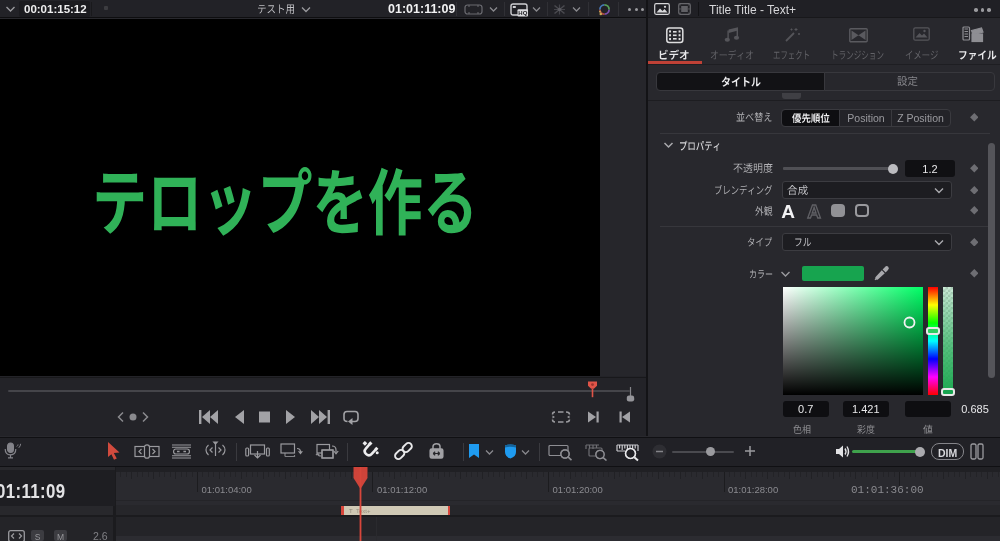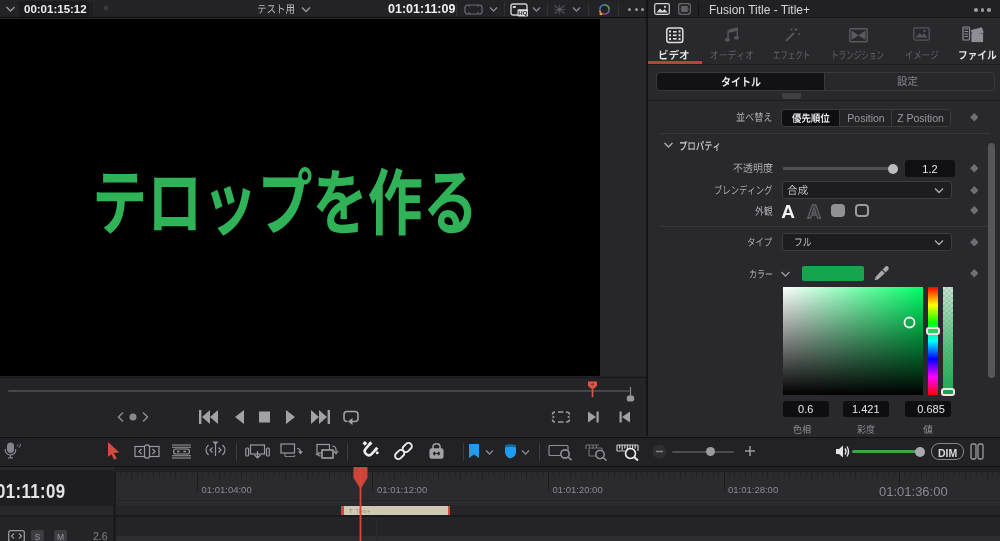--- a/index.html
+++ b/index.html
@@ -424,21 +424,21 @@
 <div style="position:absolute;left:970px;top:472px;width:1px;height:5px;background:#232327"></div>
 <div style="position:absolute;left:976px;top:472px;width:1px;height:5px;background:#232327"></div>
 <div style="position:absolute;left:981px;top:472px;width:1px;height:5px;background:#232327"></div>
 <div style="position:absolute;left:987px;top:472px;width:1px;height:7px;background:#212125"></div>
 <div style="position:absolute;left:992px;top:472px;width:1px;height:5px;background:#232327"></div>
 <div style="position:absolute;left:998px;top:472px;width:1px;height:5px;background:#232327"></div>
 <div style="position:absolute;left:201.5px;top:484px;font-family:'Liberation Sans',sans-serif;font-size:9.5px;font-weight:400;color:#8b8b90;white-space:nowrap;">01:01:04:00</div>
 <div style="position:absolute;left:377.0px;top:484px;font-family:'Liberation Sans',sans-serif;font-size:9.5px;font-weight:400;color:#8b8b90;white-space:nowrap;">01:01:12:00</div>
 <div style="position:absolute;left:552.5px;top:484px;font-family:'Liberation Sans',sans-serif;font-size:9.5px;font-weight:400;color:#8b8b90;white-space:nowrap;">01:01:20:00</div>
 <div style="position:absolute;left:728.0px;top:484px;font-family:'Liberation Sans',sans-serif;font-size:9.5px;font-weight:400;color:#8b8b90;white-space:nowrap;">01:01:28:00</div>
-<div style="position:absolute;left:879px;top:484px;font-family:Liberation Sans, sans-serif;font-size:13px;font-weight:400;color:#8b8b90;white-space:nowrap;">01:01:36:00</div>
+<div style="position:absolute;left:851px;top:484px;font-family:Liberation Mono, monospace;font-size:11px;font-weight:400;color:#8b8b90;white-space:nowrap;">01:01:36:00</div>
 <div style="position:absolute;left:0px;top:470px;width:115px;height:36px;background:#1e1e22"></div>
 <div style="position:absolute;left:-4px;top:479px;font-family:'Liberation Sans',sans-serif;font-size:21px;font-weight:700;color:#e3e3e5;letter-spacing:0.5px;transform:scaleX(0.8);transform-origin:0 0;white-space:nowrap">01:11:09</div>
 <div style="position:absolute;left:0px;top:515px;width:1000px;height:2px;background:#1b1b1e"></div>
 <div style="position:absolute;left:115px;top:500px;width:885px;height:1px;background:#242428"></div>
 <div style="position:absolute;left:0px;top:517px;width:1000px;height:24px;background:#242428"></div>
 <div style="position:absolute;left:115px;top:536px;width:885px;height:5px;background:#2c2c31"></div>
 <div style="position:absolute;left:115px;top:467px;width:1px;height:74px;background:#1b1b1e"></div>
 <div style="position:absolute;left:113px;top:506px;width:2px;height:35px;background:#1b1b1e"></div>
 <div style="position:absolute;left:341px;top:506px;width:109px;height:9px;background:#cfc8b4"></div>
 <div style="position:absolute;left:341px;top:506px;width:2.5px;height:9px;background:#d8463b"></div>
@@ -465,21 +465,21 @@
 <rect x="0.7" y="0.7" width="14.6" height="10.6" rx="1.5" fill="none" stroke="#d8d8da" stroke-width="1.2"></rect>
 <path d="M2.5 9.5 L6 5.5 L8.5 8 L10.5 6 L13.5 9.5 Z" fill="#d8d8da"></path>
 <circle cx="11" cy="3.8" r="1.1" fill="#d8d8da"></circle>
     </svg>
 <svg class="abs" style="left:678px;top:3px" width="13" height="12">
 <rect x="0.7" y="0.7" width="11.6" height="10.6" rx="1.5" fill="none" stroke="#66666b" stroke-width="1.2"></rect>
 <rect x="3.2" y="3" width="6.6" height="6" fill="#606065"></rect>
 <path d="M2 1 l0 1.5 M2 5.2 l0 1.5 M2 9.5 l0 1.5 M11 1 l0 1.5 M11 5.2 l0 1.5 M11 9.5 l0 1.5" stroke="#66666b" stroke-width="0.9"></path>
     </svg>
 <div style="position:absolute;left:698px;top:2px;width:1px;height:14px;background:#131316"></div>
-<div style="position:absolute;left:709px;top:2.5px;font-family:'Liberation Sans',sans-serif;font-size:12px;font-weight:400;color:#d6d6d9;white-space:nowrap;">Fusion Title - Title+</div>
+<div style="position:absolute;left:709px;top:2.5px;font-family:'Liberation Sans',sans-serif;font-size:12px;font-weight:400;color:#d6d6d9;white-space:nowrap;">Title Title - Text+</div>
 <div style="position:absolute;left:974px;top:8px;width:3.5px;height:3.5px;background:#9a9a9e;border-radius:50%"></div>
 <div style="position:absolute;left:980.5px;top:8px;width:3.5px;height:3.5px;background:#9a9a9e;border-radius:50%"></div>
 <div style="position:absolute;left:987px;top:8px;width:3.5px;height:3.5px;background:#9a9a9e;border-radius:50%"></div>
 <svg class="abs" style="left:666px;top:27px" width="18" height="17">
 <rect x="0.8" y="1" width="16" height="14.5" rx="2.5" fill="none" stroke="#dededf" stroke-width="1.5"></rect>
 <g fill="#dededf">
 <rect x="3.1" y="3.4" width="1.9" height="2.1"></rect>
         <rect x="3.1" y="7.2" width="1.9" height="2.1"></rect>
         <rect x="3.1" y="11" width="1.9" height="2.1"></rect>
 <rect x="12.6" y="3.4" width="1.9" height="2.1"></rect>
@@ -636,25 +636,25 @@
 <div style="position:absolute;left:783px;top:287px;width:140px;height:108px;background:linear-gradient(to right, #fff 0%, hsl(144,100%,50%) 100%)"></div>
 <div style="position:absolute;left:783px;top:287px;width:140px;height:108px;background:linear-gradient(to bottom, rgba(0,0,0,0) 0%, #000 100%)"></div>
 <svg class="abs" style="left:903px;top:316px" width="13" height="13">
       <circle cx="6.5" cy="6.5" r="5" fill="none" stroke="#f2f2f2" stroke-width="1.8"></circle>
     </svg>
 <div style="position:absolute;left:927.5px;top:287px;width:10.5px;height:108px;background:linear-gradient(to bottom,#f00 0%,#ff0 16.6%,#0f0 33.3%,#0ff 50%,#00f 66.6%,#f0f 83.3%,#f00 100%)"></div>
 <div style="position:absolute;left:925.5px;top:326.5px;width:14.5px;height:8px;border:2px solid #e8e8e8;border-radius:3px;background:#2ecc5e"></div>
 <div style="position:absolute;left:942.5px;top:287px;width:10.5px;height:108px;background-image:linear-gradient(to bottom, rgba(60,200,110,0.22) 0%, rgba(35,175,88,0.75) 55%, rgba(28,168,80,1) 100%),linear-gradient(45deg,#c9c9c9 25%,transparent 25%,transparent 75%,#c9c9c9 75%),linear-gradient(45deg,#c9c9c9 25%,#f2f2f2 25%,#f2f2f2 75%,#c9c9c9 75%);background-size:100% 100%,5px 5px,5px 5px;background-position:0 0,0 0,2.5px 2.5px"></div>
 <div style="position:absolute;left:940.5px;top:388px;width:14.5px;height:8px;border:2px solid #e8e8e8;border-radius:3px;background:#17a44f"></div>
 <div style="position:absolute;left:783px;top:400.5px;width:45.5px;height:16px;background:#0e0e11;border-radius:3px"></div>
-<div style="position:absolute;left:805.75px;top:403px;font-family:'Liberation Sans',sans-serif;font-size:11px;font-weight:400;color:#e8e8ea;white-space:nowrap;transform:translateX(-50%);">0.6</div>
+<div style="position:absolute;left:805.75px;top:403px;font-family:'Liberation Sans',sans-serif;font-size:11px;font-weight:400;color:#e8e8ea;white-space:nowrap;transform:translateX(-50%);">0.7</div>
 <div style="position:absolute;left:843px;top:400.5px;width:45.5px;height:16px;background:#0e0e11;border-radius:3px"></div>
 <div style="position:absolute;left:865.75px;top:403px;font-family:'Liberation Sans',sans-serif;font-size:11px;font-weight:400;color:#e8e8ea;white-space:nowrap;transform:translateX(-50%);">1.421</div>
 <div style="position:absolute;left:905px;top:400.5px;width:45.5px;height:16px;background:#0e0e11;border-radius:3px"></div>
-<div style="position:absolute;left:931px;top:403px;font-family:'Liberation Sans',sans-serif;font-size:11px;font-weight:400;color:#e8e8ea;white-space:nowrap;transform:translateX(-50%);">0.685</div>
+<div style="position:absolute;left:975px;top:403px;font-family:'Liberation Sans',sans-serif;font-size:11px;font-weight:400;color:#e8e8ea;white-space:nowrap;transform:translateX(-50%);">0.685</div>
 <svg style="position:absolute;left:793.0px;top:432.5px;overflow:visible" width="1" height="1">
       <path transform="scale(0.9184,1)" d="M1.9 -3.3H8.1V-2.7H1.9ZM4.6 -5.5H5.3V-3.0H4.6ZM1.9 -5.8H8.6V-2.2H7.9V-5.1H1.9ZM1.5 -5.8H2.3V-0.8Q2.3 -0.5 2.4 -0.3Q2.5 -0.1 2.7 -0.1Q3.0 -0.0 3.6 -0.0Q3.7 -0.0 4.0 -0.0Q4.3 -0.0 4.6 -0.0Q5.0 -0.0 5.4 -0.0Q5.9 -0.0 6.2 -0.0Q6.6 -0.0 7.0 -0.0Q7.3 -0.0 7.4 -0.0Q7.9 -0.0 8.1 -0.1Q8.4 -0.2 8.5 -0.6Q8.6 -0.9 8.6 -1.5Q8.8 -1.4 9.0 -1.3Q9.2 -1.2 9.4 -1.2Q9.3 -0.5 9.1 -0.1Q8.9 0.3 8.6 0.5Q8.2 0.7 7.4 0.7Q7.3 0.7 7.1 0.7Q6.8 0.7 6.4 0.7Q6.0 0.7 5.5 0.7Q5.1 0.7 4.7 0.7Q4.3 0.7 4.0 0.7Q3.7 0.7 3.6 0.7Q2.8 0.7 2.4 0.6Q1.9 0.4 1.7 0.1Q1.5 -0.2 1.5 -0.8ZM3.2 -7.6H6.3V-6.9H2.9ZM3.2 -8.3 4.0 -8.1Q3.7 -7.5 3.2 -6.9Q2.8 -6.3 2.2 -5.7Q1.6 -5.1 0.9 -4.6Q0.8 -4.7 0.7 -4.8Q0.6 -4.9 0.5 -5.0Q0.4 -5.1 0.3 -5.2Q1.0 -5.6 1.6 -6.1Q2.1 -6.7 2.5 -7.2Q2.9 -7.8 3.2 -8.3ZM5.9 -7.6H6.1L6.2 -7.6L6.7 -7.3Q6.6 -6.9 6.3 -6.5Q6.1 -6.1 5.8 -5.8Q5.5 -5.4 5.3 -5.2Q5.2 -5.2 5.1 -5.3Q5.1 -5.4 5.0 -5.5Q4.9 -5.6 4.8 -5.6Q5.0 -5.9 5.2 -6.2Q5.5 -6.5 5.6 -6.8Q5.8 -7.2 5.9 -7.4Z M14.8 -5.3H18.5V-4.6H14.8ZM14.8 -2.9H18.5V-2.3H14.8ZM14.8 -0.6H18.5V0.1H14.8ZM14.4 -7.7H18.9V0.7H18.1V-7.0H15.2V0.7H14.4ZM10.3 -6.1H14.0V-5.4H10.3ZM11.9 -8.2H12.6V0.8H11.9ZM11.9 -5.7 12.3 -5.5Q12.2 -4.9 12.0 -4.3Q11.8 -3.7 11.6 -3.1Q11.3 -2.5 11.0 -1.9Q10.8 -1.4 10.5 -1.0Q10.4 -1.2 10.3 -1.4Q10.2 -1.6 10.1 -1.7Q10.4 -2.0 10.6 -2.5Q10.9 -3.0 11.1 -3.5Q11.4 -4.0 11.6 -4.6Q11.8 -5.2 11.9 -5.7ZM12.5 -4.6Q12.7 -4.5 12.9 -4.3Q13.1 -4.0 13.3 -3.8Q13.6 -3.5 13.8 -3.2Q14.0 -3.0 14.1 -2.9L13.6 -2.3Q13.5 -2.5 13.3 -2.7Q13.1 -3.0 12.9 -3.3Q12.7 -3.6 12.5 -3.9Q12.3 -4.1 12.2 -4.3Z" fill="#909094"></path>
     </svg>
 <svg style="position:absolute;left:857.0px;top:432.5px;overflow:visible" width="1" height="1">
       <path transform="scale(0.9184,1)" d="M0.6 -3.7H5.6V-3.1H0.6ZM2.8 -4.8H3.6V0.8H2.8ZM2.8 -3.5 3.4 -3.1Q3.1 -2.5 2.7 -1.9Q2.2 -1.3 1.7 -0.8Q1.2 -0.3 0.7 0.1Q0.7 -0.0 0.6 -0.1Q0.5 -0.3 0.4 -0.4Q0.4 -0.5 0.3 -0.6Q0.8 -0.9 1.2 -1.3Q1.7 -1.8 2.1 -2.4Q2.6 -2.9 2.8 -3.5ZM5.1 -8.1 5.6 -7.5Q5.1 -7.4 4.5 -7.3Q3.9 -7.1 3.3 -7.1Q2.6 -7.0 2.0 -6.9Q1.3 -6.8 0.7 -6.8Q0.7 -6.9 0.6 -7.1Q0.5 -7.3 0.5 -7.4Q1.1 -7.5 1.7 -7.5Q2.4 -7.6 3.0 -7.7Q3.6 -7.8 4.2 -7.9Q4.7 -8.0 5.1 -8.1ZM0.8 -6.1 1.3 -6.4Q1.6 -6.0 1.9 -5.6Q2.1 -5.2 2.2 -4.8L1.6 -4.6Q1.5 -4.9 1.3 -5.3Q1.0 -5.8 0.8 -6.1ZM2.5 -6.5 3.1 -6.7Q3.3 -6.3 3.5 -5.9Q3.7 -5.4 3.8 -5.1L3.2 -4.9Q3.1 -5.2 2.9 -5.7Q2.7 -6.1 2.5 -6.5ZM4.9 -6.7 5.6 -6.5Q5.4 -6.2 5.2 -5.8Q5.1 -5.5 4.9 -5.1Q4.7 -4.8 4.5 -4.6L4.0 -4.8Q4.1 -5.0 4.3 -5.4Q4.5 -5.7 4.6 -6.1Q4.8 -6.4 4.9 -6.7ZM8.3 -8.1 9.0 -7.8Q8.7 -7.3 8.2 -6.9Q7.8 -6.5 7.3 -6.1Q6.8 -5.8 6.4 -5.5Q6.3 -5.6 6.1 -5.8Q6.0 -6.0 5.8 -6.1Q6.2 -6.3 6.7 -6.6Q7.2 -6.9 7.6 -7.3Q8.0 -7.7 8.3 -8.1ZM8.6 -5.4 9.3 -5.1Q8.9 -4.6 8.4 -4.2Q8.0 -3.7 7.4 -3.4Q6.9 -3.0 6.4 -2.7Q6.3 -2.8 6.2 -3.0Q6.0 -3.2 5.9 -3.3Q6.3 -3.5 6.8 -3.8Q7.4 -4.2 7.8 -4.6Q8.3 -5.0 8.6 -5.4ZM8.8 -2.6 9.5 -2.3Q9.1 -1.7 8.5 -1.1Q8.0 -0.5 7.3 -0.0Q6.6 0.4 5.8 0.8Q5.7 0.6 5.6 0.5Q5.5 0.3 5.3 0.2Q6.0 -0.1 6.7 -0.5Q7.4 -1.0 7.9 -1.5Q8.4 -2.0 8.8 -2.6ZM3.2 -2.7 3.7 -3.1Q4.0 -2.8 4.4 -2.5Q4.7 -2.2 5.0 -1.9Q5.3 -1.6 5.5 -1.3L5.0 -0.8Q4.8 -1.1 4.5 -1.4Q4.2 -1.8 3.9 -2.1Q3.5 -2.4 3.2 -2.7Z M12.0 -5.5H19.0V-4.9H12.0ZM12.1 -2.6H17.8V-2.0H12.1ZM13.6 -6.3H14.3V-3.8H16.7V-6.3H17.4V-3.3H13.6ZM17.6 -2.6H17.7L17.8 -2.7L18.3 -2.4Q17.9 -1.6 17.2 -1.1Q16.6 -0.5 15.8 -0.2Q15.0 0.2 14.0 0.4Q13.1 0.7 12.1 0.8Q12.0 0.7 11.9 0.5Q11.9 0.3 11.8 0.2Q12.7 0.1 13.6 -0.1Q14.5 -0.3 15.3 -0.6Q16.0 -1.0 16.6 -1.4Q17.2 -1.9 17.6 -2.5ZM13.9 -2.1Q14.4 -1.5 15.2 -1.0Q16.0 -0.5 17.0 -0.2Q18.0 0.1 19.2 0.2Q19.1 0.2 19.1 0.4Q19.0 0.5 18.9 0.6Q18.8 0.7 18.8 0.8Q17.6 0.6 16.5 0.3Q15.5 -0.0 14.6 -0.6Q13.8 -1.1 13.3 -1.9ZM14.6 -8.2H15.4V-6.9H14.6ZM11.3 -7.3H19.0V-6.6H11.3ZM11.0 -7.3H11.7V-4.4Q11.7 -3.9 11.7 -3.2Q11.6 -2.5 11.5 -1.8Q11.4 -1.1 11.2 -0.4Q11.0 0.2 10.7 0.8Q10.7 0.7 10.5 0.7Q10.4 0.6 10.3 0.5Q10.2 0.4 10.1 0.4Q10.4 -0.1 10.6 -0.7Q10.8 -1.4 10.8 -2.0Q10.9 -2.7 11.0 -3.3Q11.0 -3.9 11.0 -4.4Z" fill="#909094"></path>
     </svg>
 <svg style="position:absolute;left:923.1px;top:432.5px;overflow:visible" width="1" height="1">
       <path d="M3.4 -7.2H9.3V-6.6H3.4ZM3.7 -0.4H9.4V0.3H3.7ZM6.2 -8.2 7.0 -8.2Q6.9 -7.7 6.9 -7.2Q6.8 -6.7 6.8 -6.3Q6.7 -5.8 6.6 -5.4H5.9Q6.0 -5.8 6.1 -6.3Q6.1 -6.8 6.2 -7.3Q6.2 -7.8 6.2 -8.2ZM5.6 -3.9V-3.0H8.1V-3.9ZM5.6 -2.5V-1.7H8.1V-2.5ZM5.6 -5.2V-4.4H8.1V-5.2ZM4.9 -5.8H8.8V-1.1H4.9ZM3.3 -5.3H4.0V0.8H3.3ZM2.6 -8.2 3.3 -8.0Q3.0 -7.2 2.5 -6.3Q2.1 -5.5 1.6 -4.8Q1.1 -4.1 0.6 -3.6Q0.5 -3.6 0.5 -3.8Q0.4 -3.9 0.3 -4.1Q0.2 -4.2 0.2 -4.3Q0.6 -4.8 1.1 -5.4Q1.5 -6.0 1.9 -6.7Q2.3 -7.5 2.6 -8.2ZM1.6 -5.7 2.3 -6.4 2.3 -6.4V0.8H1.6Z" fill="#909094"></path>
     </svg>
 <div style="position:absolute;left:988px;top:143px;width:7px;height:235px;background:#55555a;border-radius:4px"></div>

